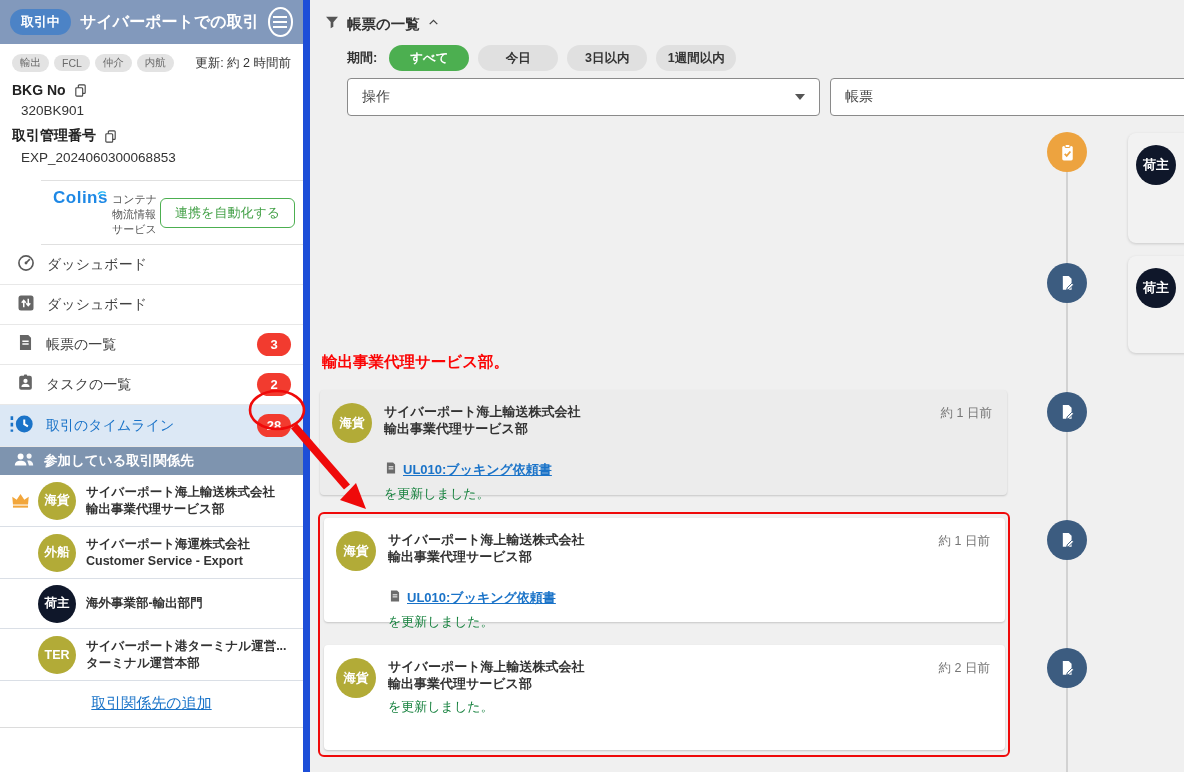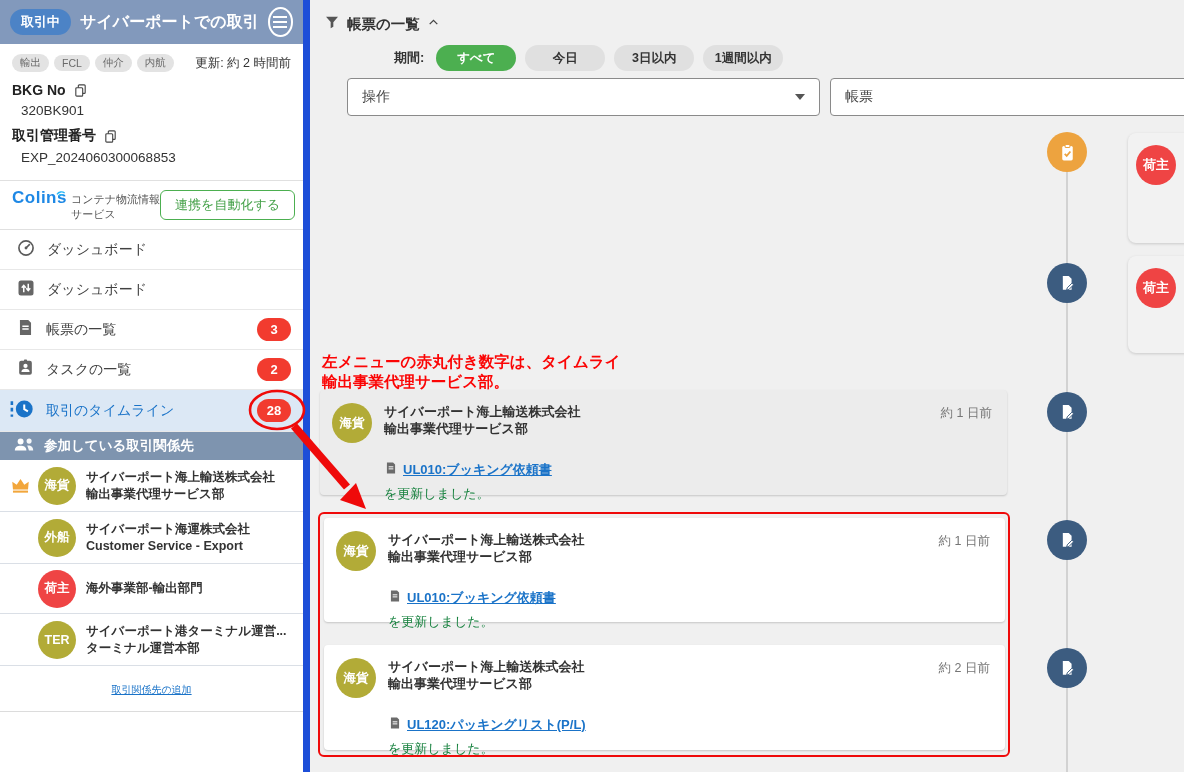--- a/index.html
+++ b/index.html
@@ -16,50 +16,50 @@
   .menu-circle span { display:block; width:14px; height:2px; background:#fff; }
 
   .sb-info { padding:10px 12px 6px; }
   .tag-row { display:flex; align-items:center; gap:5px; margin-bottom:10px; }
   .tag { background:#e3e3e3; color:#6a6a6a; border-radius:10px; padding:2px 8px; font-size:10.5px; white-space:nowrap; }
   .updated { margin-left:auto; font-size:12.5px; color:#333; white-space:nowrap; }
   .info-label { display:flex; align-items:center; gap:7px; font-size:14px; font-weight:bold; color:#222; margin:5px 0 5px; }
   .info-value { font-size:13.5px; color:#333; margin:0 0 9px 9px; }
   .copy-icon { cursor:pointer; display:inline-flex; }
 
-  .colins-row { border-top:1px solid #e0e0e0; border-bottom:1px solid #e0e0e0; padding:7px 8px 7px 12px; display:flex; align-items:center; justify-content:space-between; }
+  .colins-row { border-top:1px solid #e0e0e0; border-bottom:1px solid #e0e0e0; padding:7px 8px 7px 12px; display:flex; align-items:center; justify-content:space-between;margin-left:41px; }
   .colins-logo { display:flex; align-items:baseline; gap:4px; position:relative; }
   .colins-word { color:#1e88e5; font-size:17px; font-weight:bold; letter-spacing:.5px; }
   .colins-mark { position:absolute; left:44px; top:-5px; }
   .colins-caption { font-size:11px; color:#555; }
   .automate-btn { background:#fff; border:1.5px solid #4caf50; color:#43a047; border-radius:6px; padding:5px 14px; font-size:13px; cursor:pointer; white-space:nowrap; font-family:inherit; }
 
   .menu-item { height:40px; display:flex; align-items:center; gap:11px; padding:0 12px 0 16px; border-bottom:1px solid #e8e8e8; cursor:pointer; }
   .menu-item .mi-label { font-size:14px; color:#424242; }
   .badge { margin-left:auto; background:#f23b2f; color:#fff; border-radius:12px; min-width:34px; height:23px; line-height:23px; text-align:center; font-size:13px; font-weight:bold; padding:0 7px; }
   .badge:empty { display:none; }
   .menu-item.selected { background:#dce8f5; height:42px; padding-left:8px; }
   .menu-item.selected .mi-label { color:#1a73c8; }
 
   .partners-header { background:#7e94af; color:#fff; display:flex; align-items:center; gap:8px; padding:3px 12px; font-size:13.5px; font-weight:bold; height:28px; }
   .partner-row { position:relative; border-bottom:1px solid #dadfe6; padding:9px 8px 9px 86px; min-height:50px; display:flex; flex-direction:column; justify-content:center; cursor:pointer; }
   .crown { position:absolute; left:11px; top:50%; transform:translateY(-50%); display:flex; }
   .p-avatar { position:absolute; left:38px; top:50%; transform:translateY(-50%); width:38px; height:38px; border-radius:50%; display:flex; align-items:center; justify-content:center; color:#fff; font-size:12.5px; font-weight:bold; }
   .p-avatar.olive { background:#b2ab37; }
-  .p-avatar.blue { background:#ef4444; }
+  .p-avatar.blue { background:#0f172a; }
   .p-line1, .p-line2 { font-size:12.5px; font-weight:bold; color:#333; line-height:16.5px; }
   .p-line2:empty { display:none; }
   .add-link-row { text-align:center; padding:13px 0 14px; border-bottom:1px solid #dcdcdc; }
-  .add-link { color:#1a73c8; font-size:10px; text-decoration:underline; cursor:pointer; }
+  .add-link { color:#1a73c8; font-size:15px; text-decoration:underline; cursor:pointer; }
 
   
   #main { position:absolute; left:310px; top:0; width:874px; height:772px; }
   .filter-title { position:absolute; left:14px; top:14px; display:flex; align-items:center; gap:7px; cursor:pointer; }
   .filter-title .ft-text { font-size:14.5px; font-weight:bold; color:#333; }
-  .period-row { position:absolute; left:37px; top:45px; display:flex; align-items:center; gap:9px;margin-left:47px; }
+  .period-row { position:absolute; left:37px; top:45px; display:flex; align-items:center; gap:9px; }
   .period-label { font-size:13px; font-weight:bold; color:#333; margin-right:3px; }
   .pill { width:80px; height:26px; border-radius:13px; display:flex; align-items:center; justify-content:center; font-size:12.5px; cursor:pointer; background:#e0e0e0; color:#333; font-weight:bold; }
   .pill.selected { background:#4caf50; color:#fff; }
   .dropdown { position:absolute; top:78px; height:38px; background:#fff; border:1px solid #8a8a8a; border-radius:4px; display:flex; align-items:center; padding:0 14px; font-size:14px; color:#444; cursor:pointer; }
   .dd-op { left:37px; width:473px; }
   .dd-doc { left:520px; width:380px; }
   .caret-down { margin-left:auto; width:0; height:0; border-left:5px solid transparent; border-right:5px solid transparent; border-top:6px solid #555; }
 
   .vline { position:absolute; left:756px; top:150px; width:2px; height:622px; background:#d2d2d2; }
   .tl-icon { position:absolute; left:737px; width:40px; height:40px; border-radius:50%; display:flex; align-items:center; justify-content:center; z-index:2; }
@@ -309,21 +309,20 @@
     </div>
 
     <div class="right-card" style="top:133px;height:110px">
       <span class="p-avatar blue">荷主</span>
     </div>
     <div class="right-card" style="top:256px;height:97px">
       <span class="p-avatar blue">荷主</span>
     </div>
 
     <div class="annotation">
-      <div>左メニューの赤丸付き数字は、タイムライ</div>
       <div>輸出事業代理サービス部。</div>
     </div>
 
     <div class="tcard read" style="left:10px;top:390px;width:687px;height:105px">
       <span class="tc-avatar">海貨</span>
       <div class="tc-body">
         <div class="tc-company">サイバーポート海上輸送株式会社</div>
         <div class="tc-dept">輸出事業代理サービス部</div>
         <div class="tc-linkrow">
           <span>
@@ -358,29 +357,20 @@
         <div class="tc-action">を更新しました。</div>
       </div>
       <span class="tc-time">約 1 日前</span>
     </div>
 
     <div class="tcard" style="left:14px;top:645px;width:681px;height:105px">
       <span class="tc-avatar">海貨</span>
       <div class="tc-body">
         <div class="tc-company">サイバーポート海上輸送株式会社</div>
         <div class="tc-dept">輸出事業代理サービス部</div>
-        <div class="tc-linkrow">
-          <span>
-            <svg width="14" height="14" viewBox="0 0 24 24">
-                <path d="M5 2.5h10.5L19 6v15.5H5z" fill="#6b6b6b"></path>
-                <path d="M8 10h8M8 13.5h8" stroke="#fff" stroke-width="1.7"></path>
-              </svg>
-          </span>
-          <a class="tc-link">UL120:パッキングリスト(P/L)</a>
-        </div>
         <div class="tc-action">を更新しました。</div>
       </div>
       <span class="tc-time">約 2 日前</span>
     </div>
   </div>
 
   <svg id="overlay">
     <ellipse cx="277" cy="410" rx="27" ry="19" fill="none" stroke="#ef0a0a" stroke-width="2.6"></ellipse>
     <line x1="294" y1="426" x2="347" y2="487" stroke="#ef0a0a" stroke-width="8"></line>
     <polygon points="366,509 340,500 356,483" fill="#ef0a0a"></polygon>

